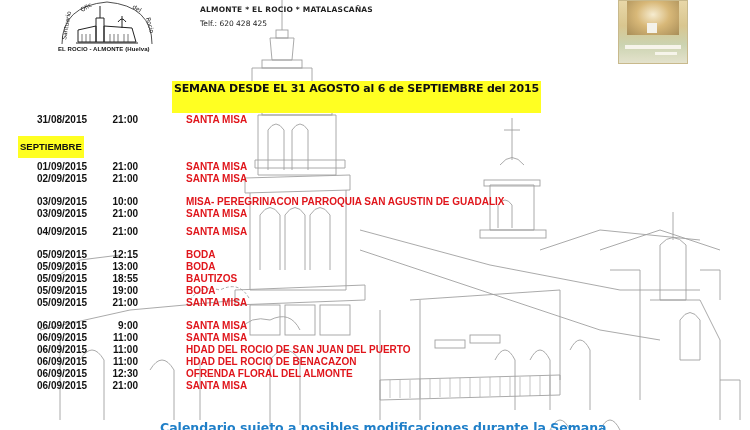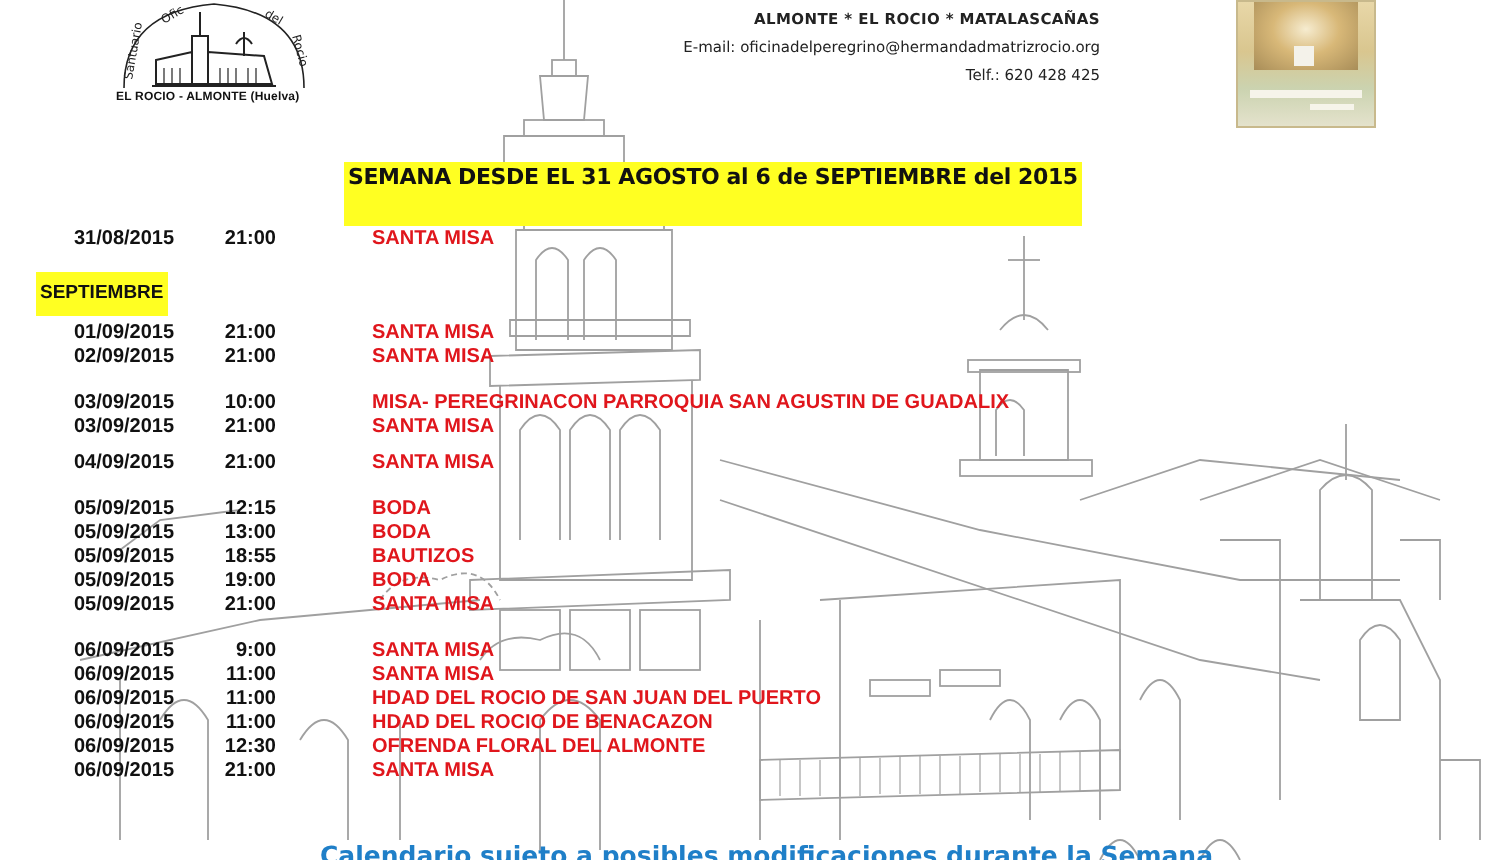--- a/index.html
+++ b/index.html
@@ -8,21 +8,21 @@
     background: #ffffff;
     font-family: "Liberation Sans", sans-serif;
   }
   .bg-drawing { position: absolute; left: 0; top: 0; width: 750px; height: 430px; z-index: 0; }
   .logo { position: absolute; left: 52px; top: 0; width: 110px; height: 52px; z-index: 1; }
   .logo-caption {
     position: absolute; left: 58px; top: 46px; font-size: 6px; font-weight: bold;
     color: #111; letter-spacing: 0.1px; z-index: 2; white-space: nowrap;
   }
   .header-center {
-    position: absolute; left: 200px; top: 3px; width: 350px; text-align: right;
+    position: absolute; left: 200px; top: 3px; width: 350px; text-align: left;
     font-family: "DejaVu Sans", sans-serif; color: #222; z-index: 2;
   }
   .header-center .line1 { font-size: 7.5px; font-weight: bold; margin-top: 2px; letter-spacing: 0.2px; }
   .header-center .line2 { font-size: 7.5px; margin-top: 5px; }
   .header-center .line3 { font-size: 7.5px; margin-top: 5px; }
   .poster {
     position: absolute; left: 618px; top: 0; width: 70px; height: 64px; z-index: 2;
     background: linear-gradient(180deg, #e8d7a8 0%, #d9c68f 40%, #cbd3b0 70%, #e4e2cc 100%);
     border: 1px solid #c8b98c; box-sizing: border-box;
   }
@@ -158,21 +158,20 @@
       <line x1="66" y1="34" x2="66" y2="42"></line>
     <line x1="72" y1="34" x2="72" y2="42"></line>
       <line x1="76" y1="34" x2="76" y2="42"></line>
   </g>
   <line x1="24" y1="43" x2="86" y2="43"></line>
 </svg>
 <div class="logo-caption">EL ROCIO - ALMONTE (Huelva)</div>
 
 <div class="header-center">
   <div class="line1">ALMONTE * EL ROCIO * MATALASCAÑAS</div>
-  <div class="line2">E-mail: oficinadelperegrino@hermandadmatrizrocio.org</div>
   <div class="line3">Telf.: 620 428 425</div>
 </div>
 
 <div class="poster">
   <div class="img"></div>
   <div class="chapel"></div>
   <div class="band"></div>
   <div class="band2"></div>
 </div>
 

